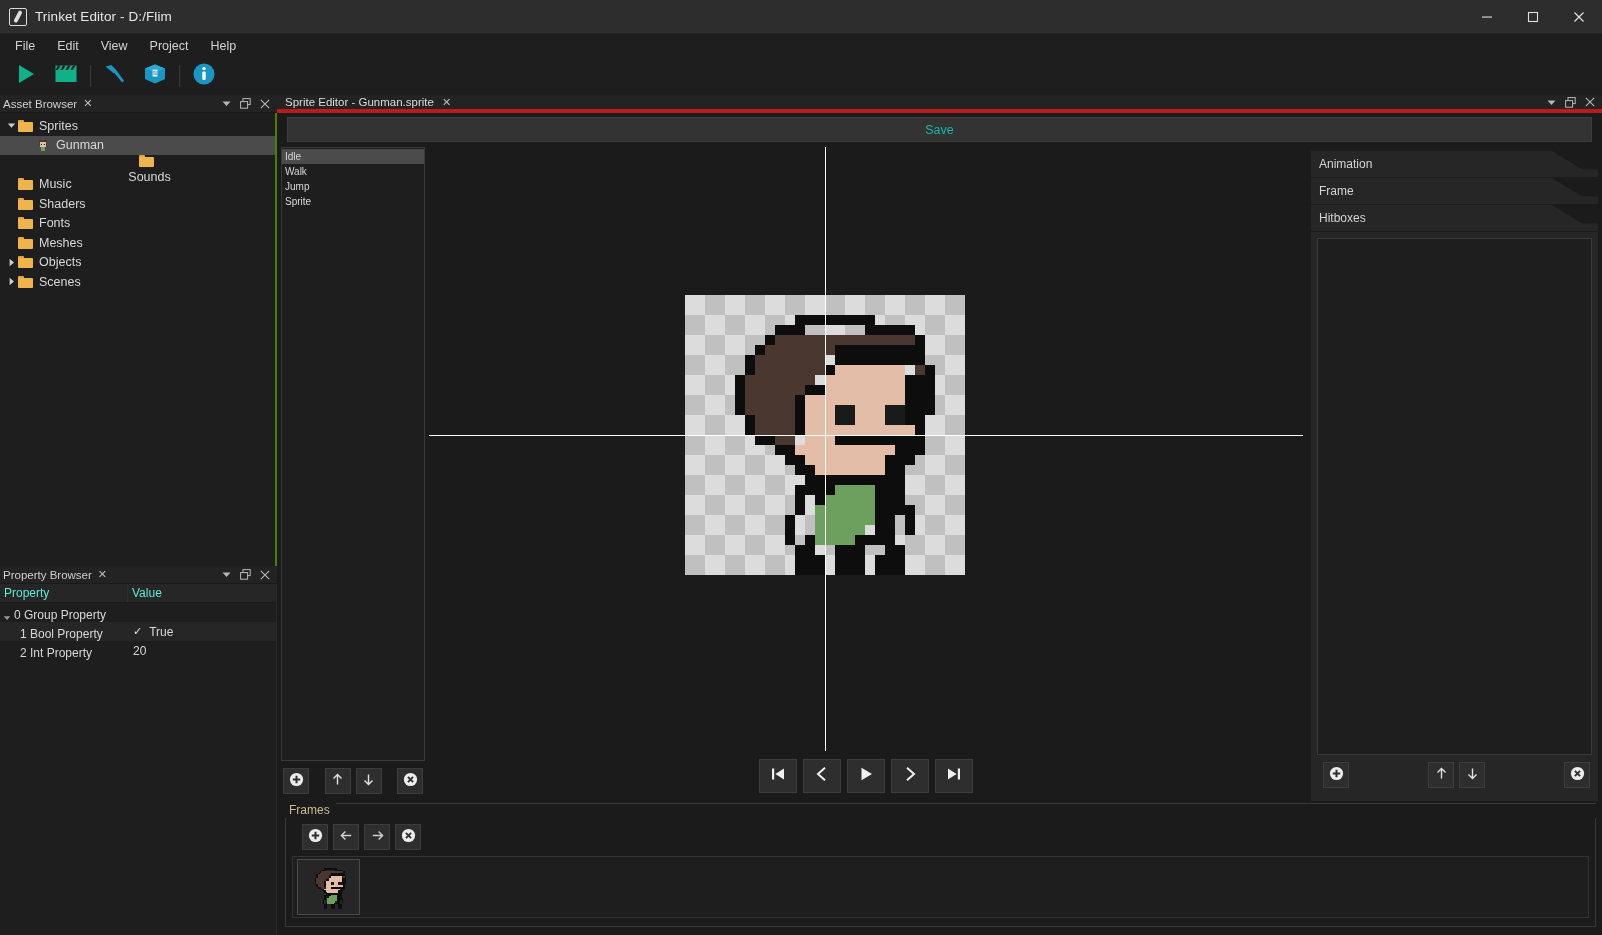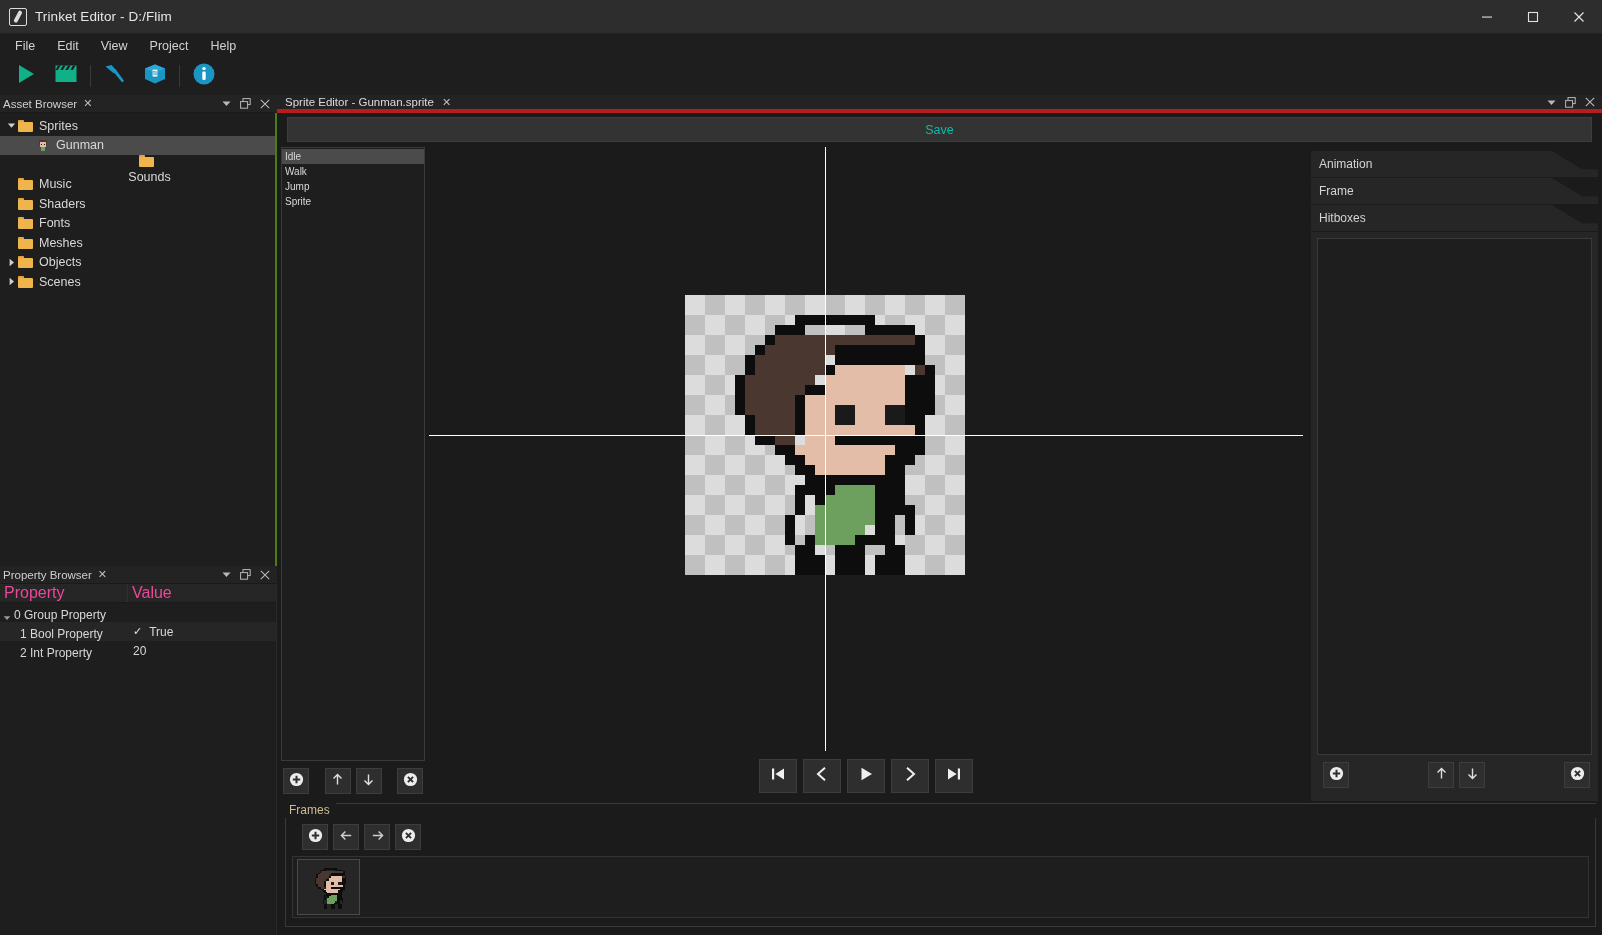--- a/index.html
+++ b/index.html
@@ -63,21 +63,21 @@
   .tw { width: 14px; flex: 0 0 14px; display: flex; align-items: center; justify-content: center; }
   .tw svg { display: block; }
   .folder-ico {
     width: 15px; height: 12px; flex: 0 0 15px; margin-right: 6px; position: relative;
   }
   .folder-ico .tab { position: absolute; left: 0; top: 0; width: 6px; height: 3px; background: #e8a33d; border-radius: 1px 1px 0 0; }
   .folder-ico .bd { position: absolute; left: 0; top: 2px; width: 15px; height: 10px; background: #f0b44c; border-radius: 1px; }
   .sprite-ico { width: 14px; height: 14px; flex: 0 0 14px; margin-right: 6px; }
 
   .prop-table { flex: 0 0 auto; background: #1e1e1e; border-right: 1px solid #2a2a2a; }
-  .prop-head { display: flex; height: 19px; background: #262626; font-size: 16px; color: #ec4899; border-bottom: 1px solid #1a1a1a; }
+  .prop-head { display: flex; height: 19px; background: #262626; font-size: 12px; color: #5eead4; border-bottom: 1px solid #1a1a1a; }
   .prop-head div { padding-left: 4px; display: flex; align-items: center; }
   .prop-col-a { width: 128px; flex: 0 0 128px; border-right: 1px solid #303030; }
   .prop-col-b { flex: 1 1 auto; }
   .prop-row { display: flex; height: 19px; font-size: 12px; color: #d8d8d8; }
   .prop-row.alt { background: #262626; }
   .prop-row .pa { width: 128px; flex: 0 0 128px; display: flex; align-items: flex-end; padding-left: 4px; }
   .prop-row .pb { flex: 1 1 auto; display: flex; align-items: center; gap: 7px; padding-left: 5px; }
   .prop-indent { padding-left: 20px !important; }
   .chk { color: #e8e8e8; font-size: 11px; }
   .left-filler { flex: 1 1 auto; background: #1e1e1e; border-right: 1px solid #2a2a2a; }

